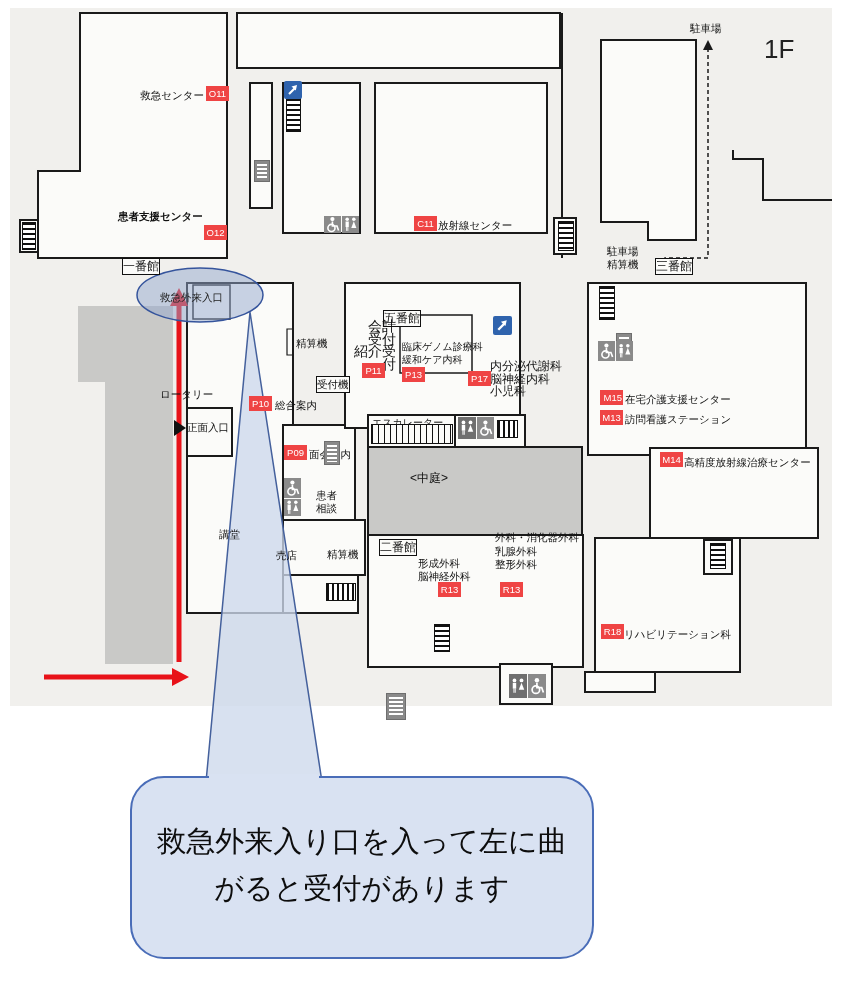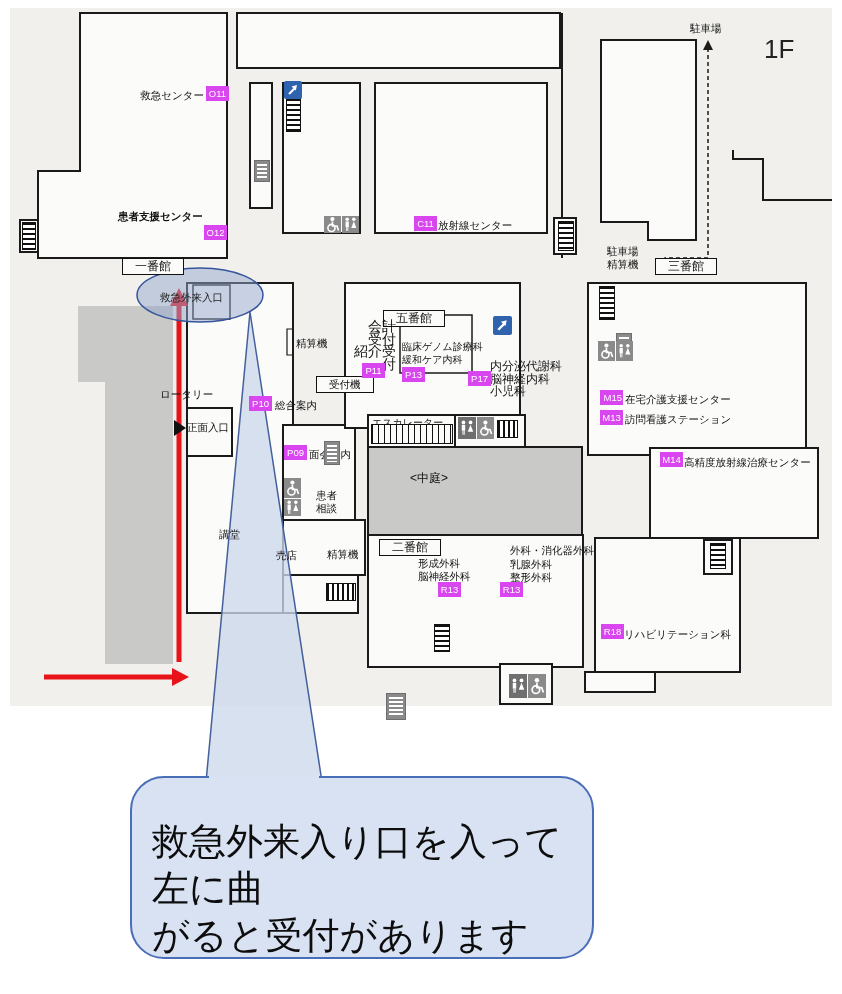--- a/index.html
+++ b/index.html
@@ -4,41 +4,41 @@
 <style>
   html,body{margin:0;padding:0;}
   body{
     width:842px;height:994px;position:relative;background:#ffffff;
     font-family:"Liberation Sans","DejaVu Sans",sans-serif;overflow:hidden;
   }
   #map-bg{position:absolute;left:10px;top:8px;width:822px;height:698px;background:#f1f0ed;z-index:0;}
   svg#plan{position:absolute;left:0;top:0;z-index:1;}
   .lbl{position:absolute;font-size:10.5px;line-height:12.5px;color:#111;white-space:pre-line;z-index:3;}
   .lbl.r{text-align:right;}
-  .chip{position:absolute;background:#d946ef;color:#fff;font-size:9.5px;line-height:15px;height:15px;min-width:21px;
+  .chip{position:absolute;background:#ef4444;color:#fff;font-size:9.5px;line-height:15px;height:15px;min-width:21px;
         text-align:center;padding:0 1px;z-index:3;}
   .boxlbl{position:absolute;background:#fbfbf9;border:1.5px solid #111;color:#111;
-          font-size:12px;line-height:15px;padding:0 12px;z-index:3;}
+          font-size:12px;line-height:15px;padding:0 0;z-index:3;}
   .icon{position:absolute;z-index:3;}
   .stairs{background:repeating-linear-gradient(180deg,#111 0 2px,#fff 2px 5px);border:1px solid #111;box-sizing:border-box;}
   .stairs-h{background:repeating-linear-gradient(90deg,#111 0 2px,#fff 2px 5px);border:1px solid #111;box-sizing:border-box;}
   .machine{background:#8a8a8a;border:1px solid #6e6e6e;box-sizing:border-box;position:relative;}
   .machine::after{content:"";position:absolute;left:2px;right:2px;top:3px;bottom:2px;background:
      repeating-linear-gradient(180deg,#fff 0 2px,#8a8a8a 2px 4px);}
   .escalator{position:absolute;z-index:3;border:1px solid #111;
      background:repeating-linear-gradient(90deg,#111 0 1px,#fbfbf9 1px 6px);box-sizing:border-box;}
   .gicon{background:#8a8a8a;}
   .gicon.dark{background:#6f6f6f;}
   .gicon svg{display:block;width:100%;height:100%;}
   .blueicon{background:#2f63ad;border-radius:2px;}
   .blueicon svg{display:block;width:100%;height:100%;}
   #balloon{position:absolute;left:130px;top:776px;width:464px;height:183px;background:#d9e2f2;
      border:2px solid #4a6db8;border-radius:34px;z-index:4;box-sizing:border-box;}
-  #balloon-text{position:absolute;left:20px;top:40px;width:420px;font-size:37px;line-height:47px;
-     color:#0d0d0d;white-space:pre-line;}
+  #balloon-text{position:absolute;left:20px;top:40px;width:420px;font-size:29px;line-height:47px;
+     color:#0d0d0d;white-space:pre-line;text-align:center;}
   #balloon-cover{position:absolute;left:209px;top:774px;width:110px;height:6px;background:#d9e2f2;z-index:5;}
 </style>
 </head>
 <body>
 
 <div id="map-bg"></div>
 
 <svg id="plan" width="842" height="994">
 
   <polygon points="78,306 173,306 173,664 105,664 105,382 78,382" fill="#c9c9c7"></polygon>
@@ -119,21 +119,21 @@
 紹介受付</div>
 <div class="lbl" style="left:402px;top:341px;font-size:10px;">臨床ゲノム診療科
 緩和ケア内科</div>
 <div class="lbl" style="left:490px;top:336px;font-size:12px;margin-top:24px;">内分泌代謝科
 脳神経内科
 小児科</div>
 <div class="lbl" style="left:372px;top:417px;font-size:10px;">エスカレーター</div>
 <div class="lbl" style="left:410px;top:472px;font-size:12px;">&lt;中庭&gt;</div>
 <div class="lbl" style="left:418px;top:557px;">形成外科
 脳神経外科</div>
-<div class="lbl" style="left:495px;top:544px;line-height:13.5px;margin-left:15px;">外科・消化器外科
+<div class="lbl" style="left:495px;top:531px;line-height:13.5px;">外科・消化器外科
 乳腺外科
 整形外科</div>
 <div class="lbl" style="left:625px;top:393px;">在宅介護支援センター</div>
 <div class="lbl" style="left:625px;top:413px;">訪問看護ステーション</div>
 <div class="lbl" style="left:684px;top:456px;">高精度放射線治療センター</div>
 <div class="lbl" style="left:624px;top:628px;">リハビリテーション科</div>
 
 <div class="chip" style="left:206px;top:86px;">O11</div>
 <div class="chip" style="left:204px;top:225px;">O12</div>
 <div class="chip" style="left:414px;top:216px;">C11</div>

